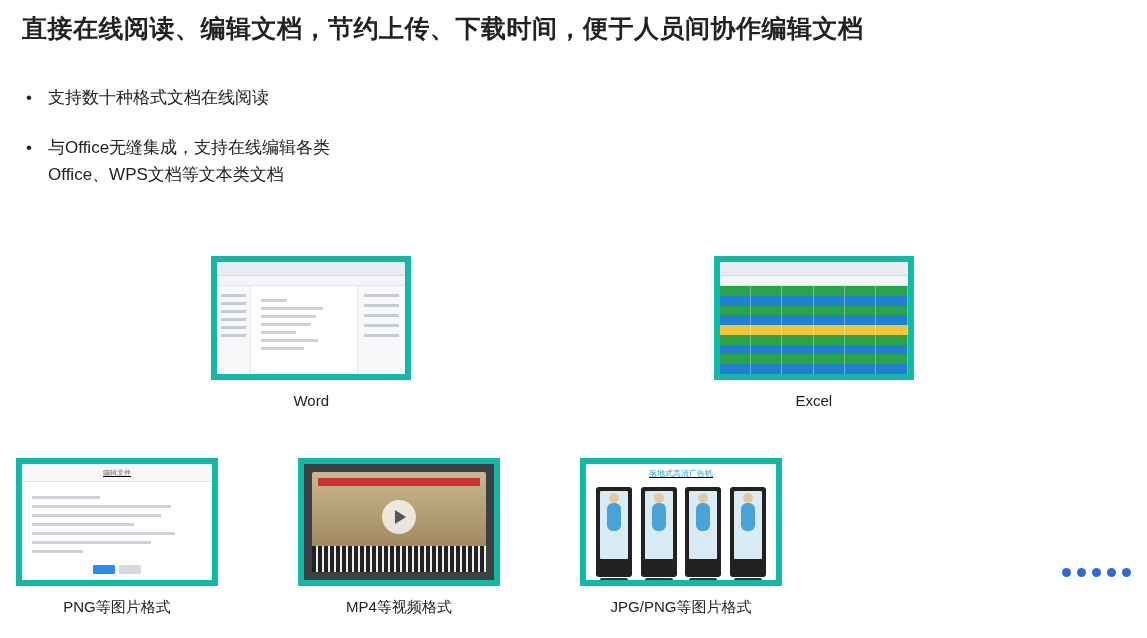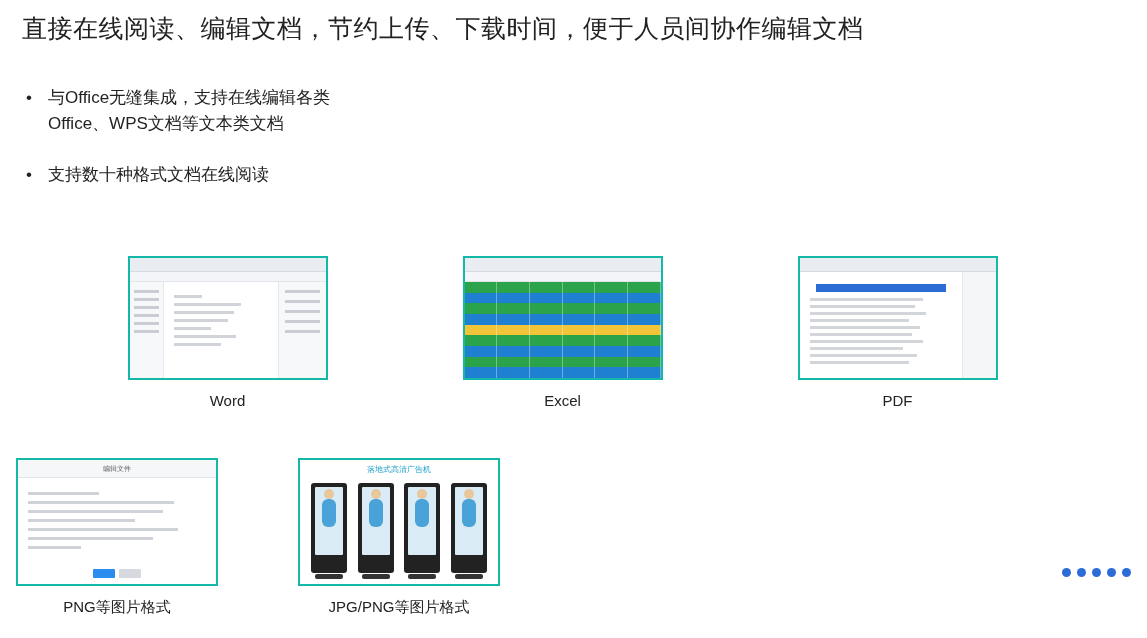--- a/index.html
+++ b/index.html
@@ -9,39 +9,39 @@
     background: #fff;
     font-family: "Microsoft YaHei", "PingFang SC", sans-serif;
     position: relative;
     overflow: hidden;
   }
   .title {
     position: absolute;
     top: 12px;
     left: 22px;
     font-size: 25px;
-    font-weight: 400;
+    font-weight: 700;
     color: #222;
     letter-spacing: 0.5px;
   }
   .bullets {
     position: absolute;
     top: 85px;
     left: 26px;
     list-style: none;
     font-size: 17px;
     color: #222;
   }
   .bullets li { position: relative; padding-left: 22px; margin-bottom: 24px; line-height: 1.55; max-width: 360px; }
   .bullets li::before { content: "•"; position: absolute; left: 0; top: 0; color:#222; }
   .row { position: absolute; display: flex; gap: 0; }
   .row1 { top: 256px; left: 0; width: 1125px; justify-content: space-around; padding: 0 60px; }
   .row2 { top: 458px; left: 0; width: 1147px; justify-content: flex-start; padding-left: 16px; gap: 80px; }
   .cell { display: flex; flex-direction: column; align-items: center; }
-  .thumb { width: 200px; height: 124px; border: 2px solid #14b8a6; background: #fff; position: relative; overflow: hidden; }
+  .thumb { width: 200px; height: 124px; border: 6px solid #14b8a6; background: #fff; position: relative; overflow: hidden; text-decoration: underline; }
   .thumb.small { width: 202px; height: 128px; }
   .caption { margin-top: 12px; font-size: 15px; color: #222; }
   
   .dots { position: absolute; right: 16px; top: 568px; display: flex; gap: 6px; }
   .dot { width: 9px; height: 9px; border-radius: 50%; background: #2b6cd6; }
   
   
   .tbar { height: 14px; background: #e9edf2; border-bottom: 1px solid #d6dbe2; }
   .tbar2 { height: 10px; background: #f3f5f8; border-bottom: 1px solid #e1e5ea; }
   
@@ -96,22 +96,22 @@
   .kiosk .fig{ position:absolute; left:50%; top:16px; transform:translateX(-50%); width:14px; height:28px; background:#4aa3d8; border-radius:6px;}
   .kiosk .fig::before{ content:""; position:absolute; left:50%; top:-10px; transform:translateX(-50%); width:10px; height:10px; background:#e9c79d; border-radius:50%;}
   .kiosk::after{ content:""; position:absolute; left:50%; bottom:-6px; transform:translateX(-50%); width:28px; height:5px; background:#333; border-radius:2px;}
 </style>
 </head>
 <body>
 
 <h1 class="title">直接在线阅读、编辑文档，节约上传、下载时间，便于人员间协作编辑文档</h1>
 
 <ul class="bullets">
+  <li>支持数十种格式文档在线阅读</li>
   <li>与Office无缝集成，支持在线编辑各类Office、WPS文档等文本类文档</li>
-  <li>支持数十种格式文档在线阅读</li>
 </ul>
 
 <div class="row row1">
 
   <div class="cell">
     <div class="thumb">
       <div class="tbar"></div>
         <div class="tbar2"></div>
       <div class="word-body">
         <div class="word-side">
@@ -219,42 +219,20 @@
             <div class="xcell"></div>
             <div class="xcell"></div>
             <div class="xcell"></div>
           </div>
       </div>
     </div>
     <div class="caption">Excel</div>
   </div>
 
 
-  <div class="cell">
-    <div class="thumb">
-      <div class="tbar"></div>
-      <div class="pdf-body">
-        <div class="pdf-page">
-          <div class="pdf-head"></div>
-          <div class="pl" style="width:80%"></div>
-            <div class="pl" style="width:74%"></div>
-          <div class="pl" style="width:82%"></div>
-            <div class="pl" style="width:70%"></div>
-          <div class="pl" style="width:78%"></div>
-            <div class="pl" style="width:72%"></div>
-          <div class="pl" style="width:80%"></div>
-            <div class="pl" style="width:66%"></div>
-          <div class="pl" style="width:76%"></div>
-            <div class="pl" style="width:70%"></div>
-        </div>
-        <div class="pdf-right"></div>
-      </div>
-    </div>
-    <div class="caption">PDF</div>
-  </div>
 </div>
 
 <div class="row row2">
 
   <div class="cell">
     <div class="thumb small">
       <div class="txt-head">编辑文件</div>
       <div class="txt-body">
         <div class="tl" style="width:40%"></div>
         <div class="tl" style="width:82%"></div>
@@ -265,20 +243,29 @@
         <div class="tl" style="width:30%"></div>
       </div>
       <div class="txt-btns">
         <div class="b blue"></div>
         <div class="b gray"></div>
       </div>
     </div>
     <div class="caption">PNG等图片格式</div>
   </div>
 
+  <div class="cell">
+    <div class="thumb small mp4">
+      <div class="mp4-stage"></div>
+      <div class="mp4-banner"></div>
+      <div class="mp4-people"></div>
+      <div class="mp4-play"></div>
+    </div>
+    <div class="caption">MP4等视频格式</div>
+  </div>
 
 
   <div class="cell">
     <div class="thumb small jpg">
       <div class="jpg-title">落地式高清广告机</div>
       <div class="jpg-row">
         <div class="kiosk">
             <div class="fig"></div>
           </div>
         <div class="kiosk">

